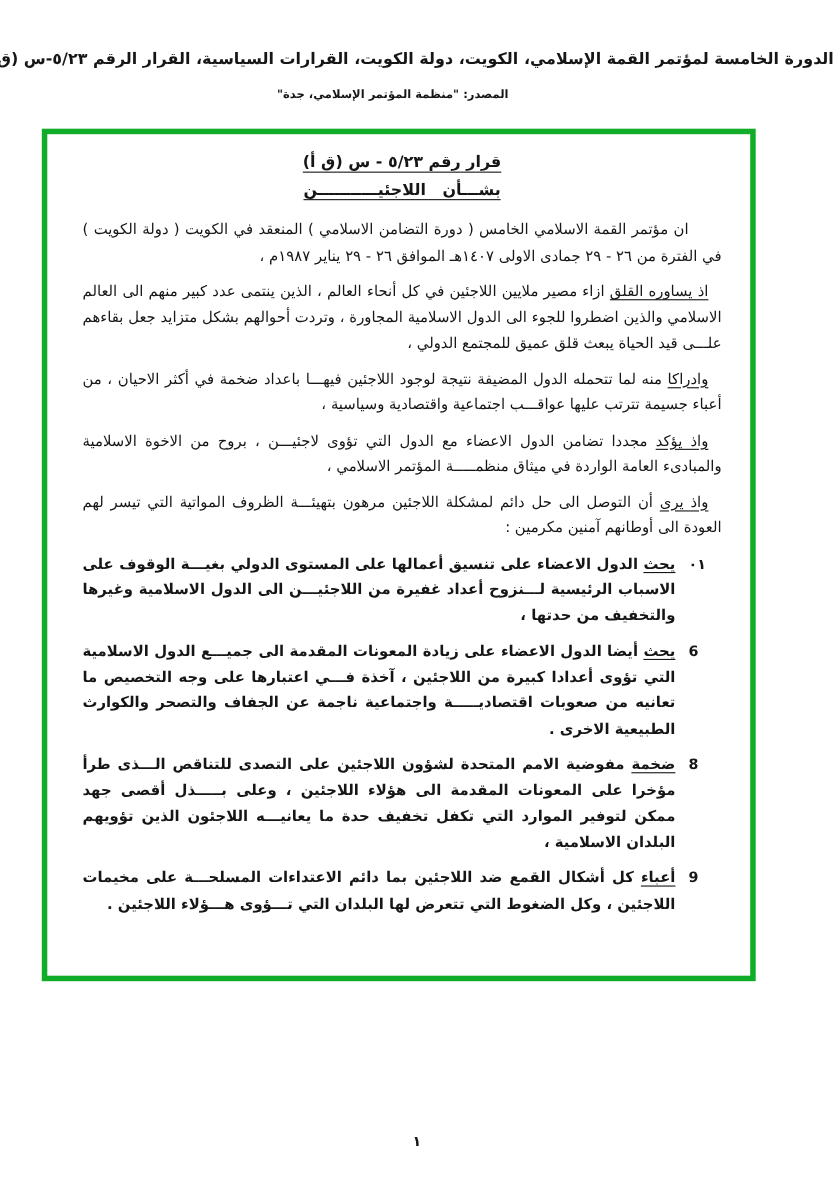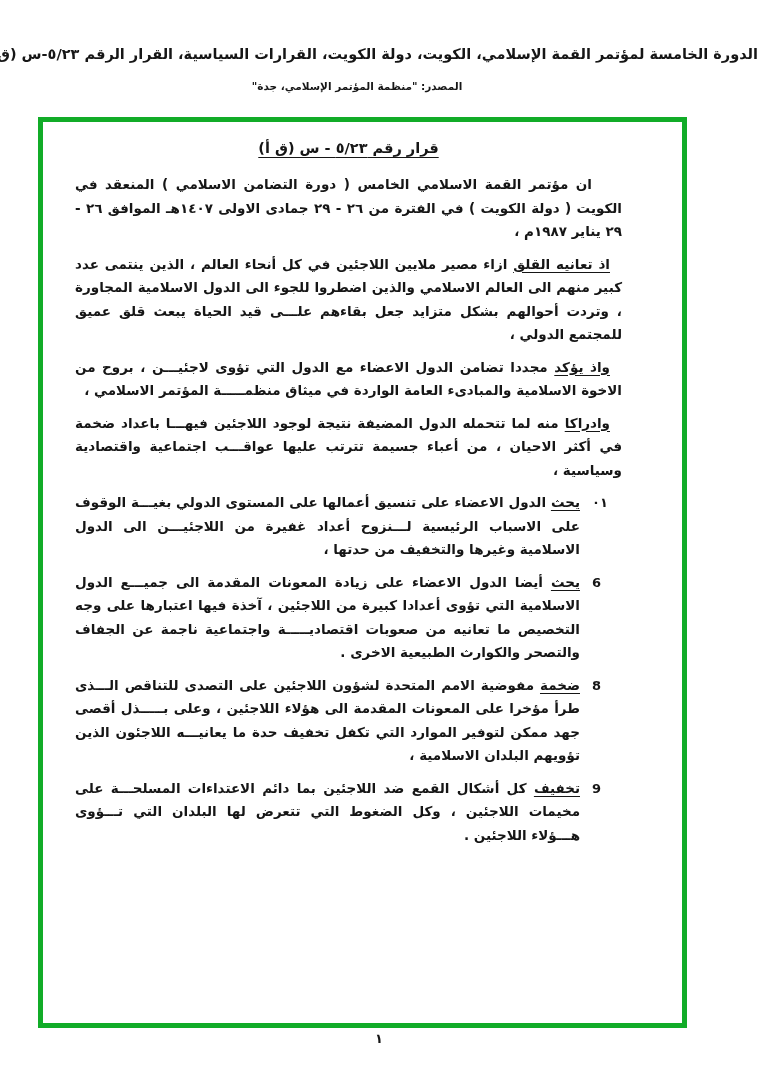--- a/index.html
+++ b/index.html
@@ -19,45 +19,45 @@
     white-space:nowrap;
   }
   .header-source{
     position:absolute;top:80px;left:0;right:0;
     text-align:center;direction:rtl;
     font-size:10.5px;font-weight:bold;
     transform:translateX(-22px);
   }
   .doc-frame{
     position:absolute;left:38px;top:117px;
-    width:649px;height:911px;
+    width:649px;height:775px;
     border:5px solid #11ac28;
     box-sizing:border-box;
-    padding:14px 60px 0 32px;
+    padding:14px 26px 0 32px;
     direction:rtl;
     overflow:hidden;
   }
   .doc-title{
     text-align:center;
     font-weight:bold;
     font-size:14.5px;
     margin-bottom:12px;
     line-height:25px;
   }
   .doc-title .tline{
     display:block;
     text-decoration:underline;
     text-underline-offset:4px;
   }
   .doc-title .tline2{
     word-spacing:10px;
   }
   .para{
     font-size:13.5px;
-    font-weight:bold;
+    font-weight:normal;
     line-height:23.5px;
     text-align:justify;
     margin:0 0 9px 0;
   }
   .para .lead{
     text-decoration:underline;
     text-underline-offset:3px;
   }
   .indent-lg{text-indent:30px;}
   .indent-sm{text-indent:12px;}
@@ -95,50 +95,52 @@
 </head>
 <body>
 
 <div class="header-title">الدورة الخامسة لمؤتمر القمة الإسلامي، الكويت، دولة الكويت، القرارات السياسية، القرار الرقم ٥/٢٣-س (ق.أ)</div>
 <div class="header-source">المصدر: "منظمة المؤتمر الإسلامي، جدة"</div>
 
 <div class="doc-frame" style="border-color: rgb(17, 172, 40);">
 
   <div class="doc-title">
     <span class="tline">قرار رقم ٥/٢٣ - س (ق أ)</span>
+    <span class="tline tline2">بشـــأن اللاجئيـــــــــــن</span>
   </div>
 
   <p class="para indent-lg"><span class="lead"></span><span>ان مؤتمر القمة الاسلامي الخامس ( دورة التضامن الاسلامي ) المنعقد في الكويت ( دولة الكويت ) في الفترة من ٢٦ - ٢٩ جمادى الاولى ١٤٠٧هـ الموافق ٢٦ - ٢٩ يناير ١٩٨٧م ،</span></p>
 
-  <p class="para indent-sm"><span class="lead">اذ تعانيه القلق</span><span> ازاء مصير ملايين اللاجئين في كل أنحاء العالم ، الذين ينتمى عدد كبير منهم الى العالم الاسلامي والذين اضطروا للجوء الى الدول الاسلامية المجاورة ، وتردت أحوالهم بشكل متزايد جعل بقاءهم علـــى قيد الحياة يبعث قلق عميق للمجتمع الدولي ،</span></p>
+  <p class="para indent-sm"><span class="lead">اذ يساوره القلق</span><span> ازاء مصير ملايين اللاجئين في كل أنحاء العالم ، الذين ينتمى عدد كبير منهم الى العالم الاسلامي والذين اضطروا للجوء الى الدول الاسلامية المجاورة ، وتردت أحوالهم بشكل متزايد جعل بقاءهم علـــى قيد الحياة يبعث قلق عميق للمجتمع الدولي ،</span></p>
+
+  <p class="para indent-sm"><span class="lead">وادراكا</span><span> منه لما تتحمله الدول المضيفة نتيجة لوجود اللاجئين فيهـــا باعداد ضخمة في أكثر الاحيان ، من أعباء جسيمة تترتب عليها عواقـــب اجتماعية واقتصادية وسياسية ،</span></p>
 
   <p class="para indent-sm"><span class="lead">واذ يؤكد</span><span> مجددا تضامن الدول الاعضاء مع الدول التي تؤوى لاجئيـــن ، بروح من الاخوة الاسلامية والمبادىء العامة الواردة في ميثاق منظمـــــة المؤتمر الاسلامي ،</span></p>
 
-  <p class="para indent-sm"><span class="lead">وادراكا</span><span> منه لما تتحمله الدول المضيفة نتيجة لوجود اللاجئين فيهـــا باعداد ضخمة في أكثر الاحيان ، من أعباء جسيمة تترتب عليها عواقـــب اجتماعية واقتصادية وسياسية ،</span></p>
 
-
+  <p class="para indent-sm"><span class="lead">واذ يرى</span><span> أن التوصل الى حل دائم لمشكلة اللاجئين مرهون بتهيئـــة الظروف المواتية التي تيسر لهم العودة الى أوطانهم آمنين مكرمين :</span></p>
 
   <div class="items">
 
     <div class="item">
       <div class="item-marker">٠١</div>
       <div class="item-text"><span class="lead">يحث</span><span> الدول الاعضاء على تنسيق أعمالها على المستوى الدولي بغيـــة الوقوف على الاسباب الرئيسية لـــنزوح أعداد غفيرة من اللاجئيـــن الى الدول الاسلامية وغيرها والتخفيف من حدتها ،</span></div>
     </div>
 
     <div class="item">
       <div class="item-marker">6</div>
-      <div class="item-text"><span class="lead">يحث</span><span> أيضا الدول الاعضاء على زيادة المعونات المقدمة الى جميـــع الدول الاسلامية التي تؤوى أعدادا كبيرة من اللاجئين ، آخذة فيها اعتبارها على وجه التخصيص ما تعانيه من صعوبات اقتصاديـــــة واجتماعية ناجمة عن الجفاف والتصحر والكوارث الطبيعية الاخرى .</span></div>
+      <div class="item-text"><span class="lead">يحث</span><span> أيضا الدول الاعضاء على زيادة المعونات المقدمة الى جميـــع الدول الاسلامية التي تؤوى أعدادا كبيرة من اللاجئين ، آخذة فـــي اعتبارها على وجه التخصيص ما تعانيه من صعوبات اقتصاديـــــة واجتماعية ناجمة عن الجفاف والتصحر والكوارث الطبيعية الاخرى .</span></div>
     </div>
 
     <div class="item">
       <div class="item-marker">8</div>
       <div class="item-text"><span class="lead">ضخمة</span><span> مفوضية الامم المتحدة لشؤون اللاجئين على التصدى للتناقص الـــذى طرأ مؤخرا على المعونات المقدمة الى هؤلاء اللاجئين ، وعلى بـــــذل أقصى جهد ممكن لتوفير الموارد التي تكفل تخفيف حدة ما يعانيـــه اللاجئون الذين تؤويهم البلدان الاسلامية ،</span></div>
     </div>
 
     <div class="item">
       <div class="item-marker">9</div>
-      <div class="item-text"><span class="lead">تخفيف</span><span> كل أشكال القمع ضد اللاجئين بما دائم الاعتداءات المسلحـــة على مخيمات اللاجئين ، وكل الضغوط التي تتعرض لها البلدان التي تـــؤوى هـــؤلاء اللاجئين .</span></div>
+      <div class="item-text"><span class="lead">أعباء</span><span> كل أشكال القمع ضد اللاجئين بما دائم الاعتداءات المسلحـــة على مخيمات اللاجئين ، وكل الضغوط التي تتعرض لها البلدان التي تـــؤوى هـــؤلاء اللاجئين .</span></div>
     </div>
 
   </div>
 </div>
 
 <div class="page-number">١</div>
 
 </body></html>

